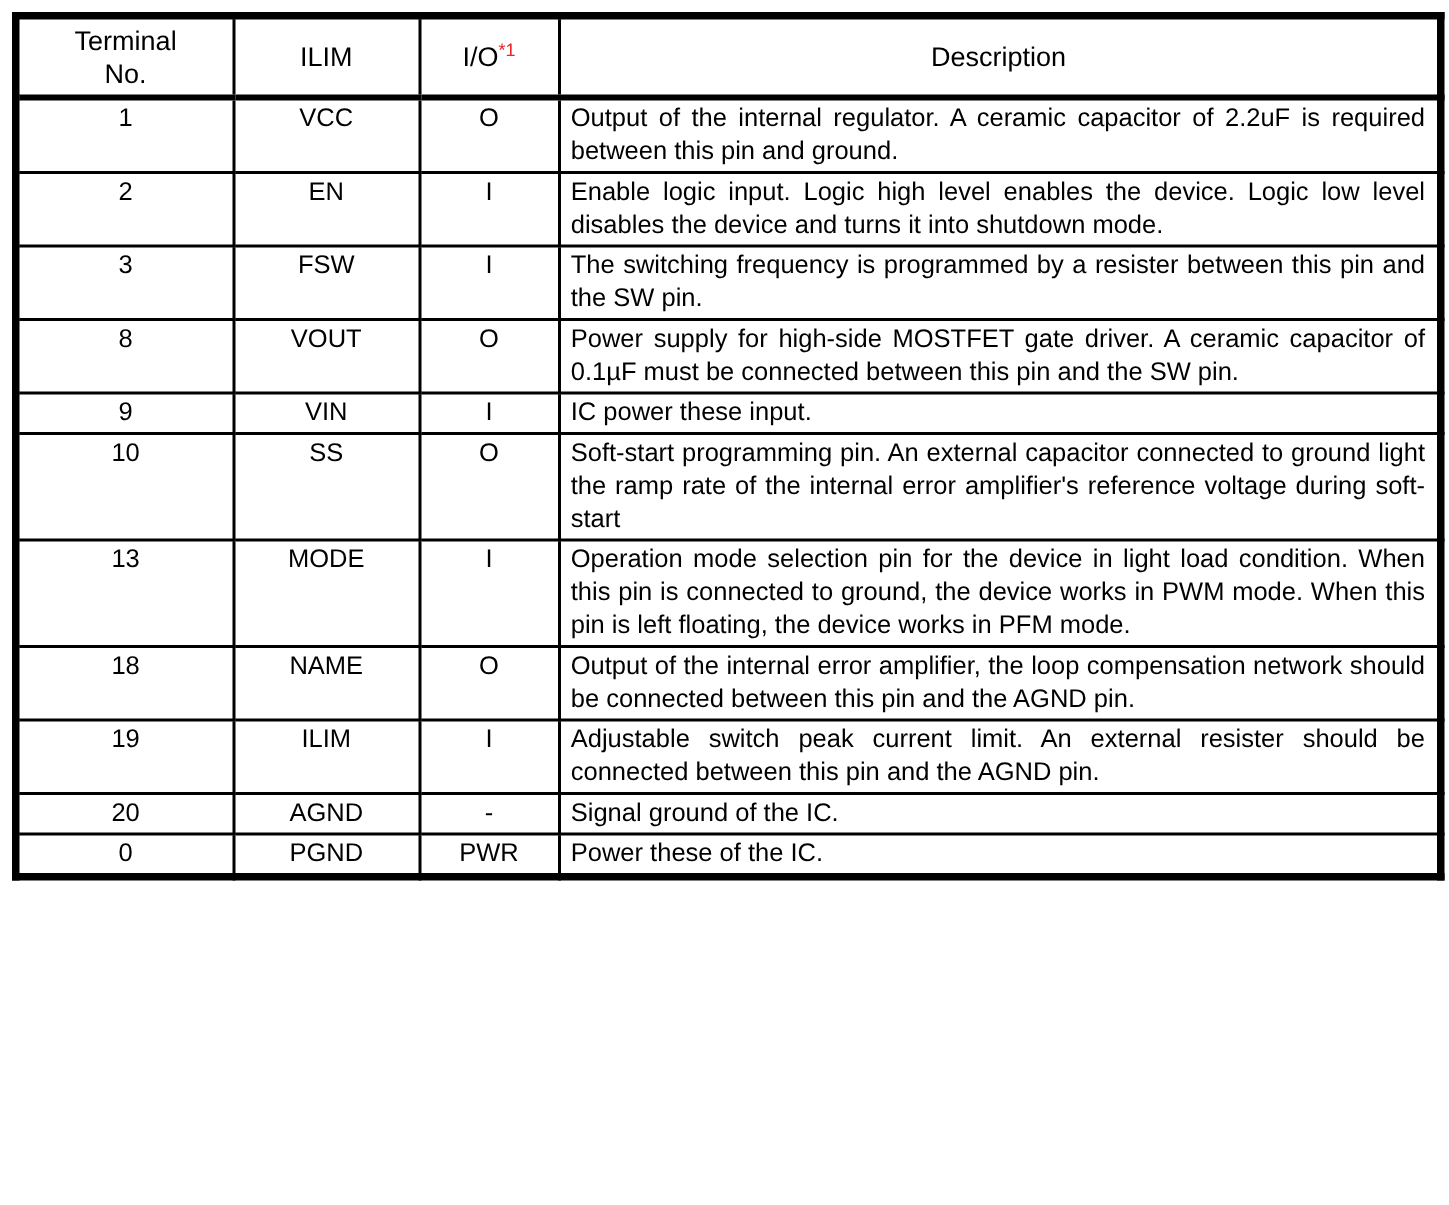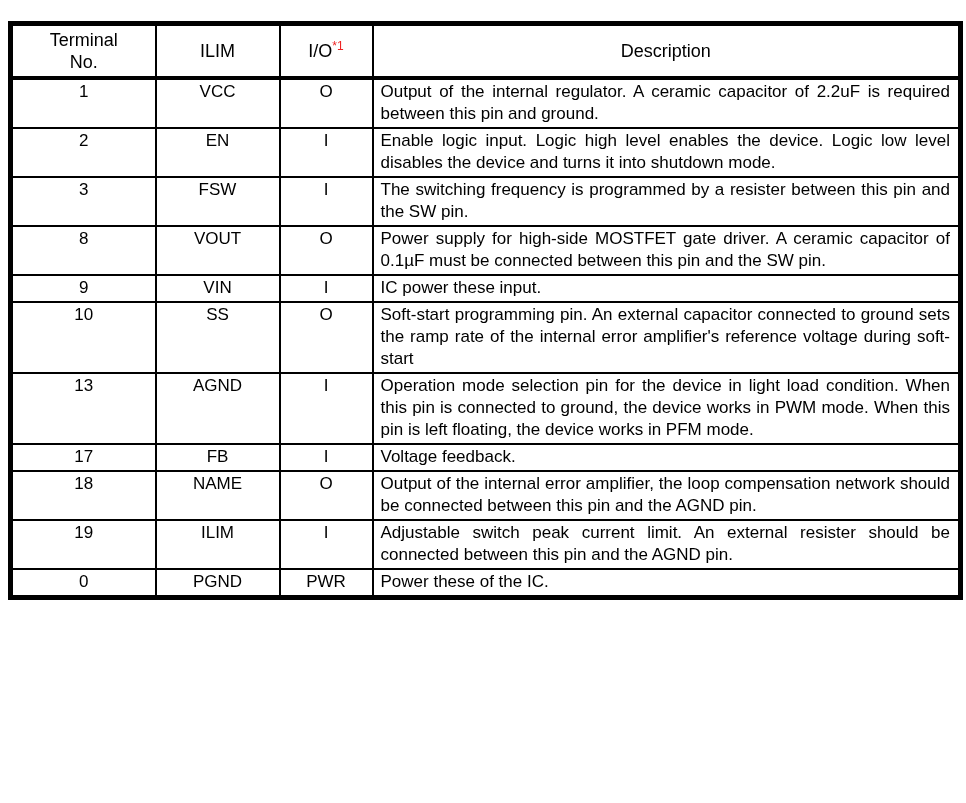--- a/index.html
+++ b/index.html
@@ -8,21 +8,21 @@
     background: #ffffff;
   }
   body {
     width: 966px;
     height: 803px;
     font-family: "Liberation Sans", "DejaVu Sans", sans-serif;
     color: #000000;
     overflow: hidden;
   }
   .page {
-    padding: 21px 8px 3px 8px;
+    padding: 8px 8px 3px 8px;
   }
   table.pin-table {
     border-collapse: collapse;
     table-layout: fixed;
     width: 950px;
     border: 5px solid #000000;
   }
   .pin-table th, .pin-table td {
     border: 2px solid #000000;
     vertical-align: top;
@@ -109,47 +109,47 @@
         <tr>
           <td class="no">9</td>
           <td class="name">VIN</td>
           <td class="io">I</td>
           <td class="description">IC power these input.</td>
         </tr>
         <tr>
           <td class="no">10</td>
           <td class="name">SS</td>
           <td class="io">O</td>
-          <td class="description">Soft-start programming pin. An external capacitor connected to ground sets the ramp rate of the internal error amplifier's reference voltage during soft-start</td>
+          <td class="description">Soft-start programming pin. An external capacitor connected to ground light the ramp rate of the internal error amplifier's reference voltage during soft-start</td>
         </tr>
         <tr>
           <td class="no">13</td>
-          <td class="name">AGND</td>
+          <td class="name">MODE</td>
           <td class="io">I</td>
           <td class="description">Operation mode selection pin for the device in light load condition. When this pin is connected to ground, the device works in PWM mode. When this pin is left floating, the device works in PFM mode.</td>
-        </tr>
-        <tr>
-          <td class="no">17</td>
-          <td class="name">FB</td>
-          <td class="io">I</td>
-          <td class="description">Voltage feedback.</td>
         </tr>
         <tr>
           <td class="no">18</td>
           <td class="name">NAME</td>
           <td class="io">O</td>
           <td class="description">Output of the internal error amplifier, the loop compensation network should be connected between this pin and the AGND pin.</td>
         </tr>
         <tr>
           <td class="no">19</td>
           <td class="name">ILIM</td>
           <td class="io">I</td>
           <td class="description">Adjustable switch peak current limit. An external resister should be connected between this pin and the AGND pin.</td>
         </tr>
         <tr>
+          <td class="no">20</td>
+          <td class="name">AGND</td>
+          <td class="io">-</td>
+          <td class="description">Signal ground of the IC.</td>
+        </tr>
+        <tr>
           <td class="no">0</td>
           <td class="name">PGND</td>
           <td class="io">PWR</td>
           <td class="description">Power these of the IC.</td>
         </tr>
       </tbody>
   </table>
 </div>
 
 </body></html>

